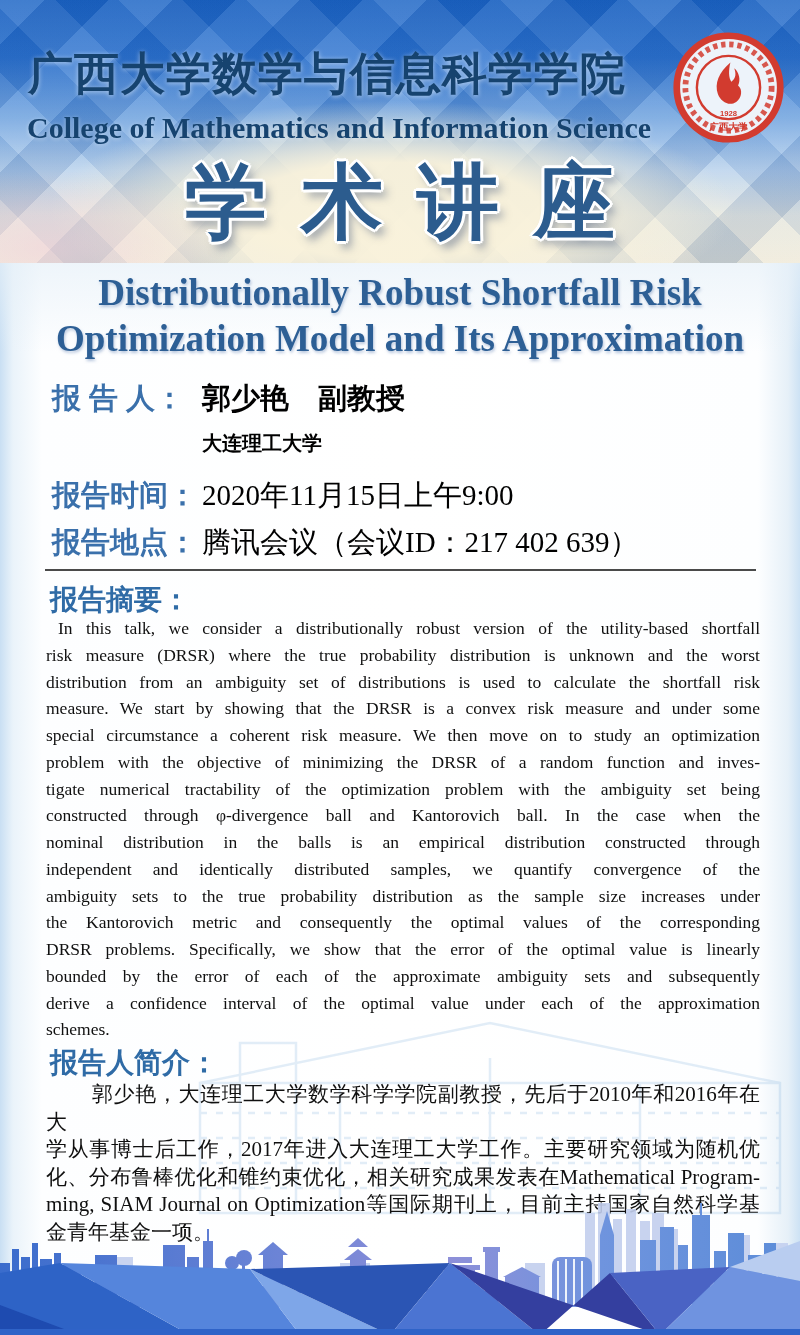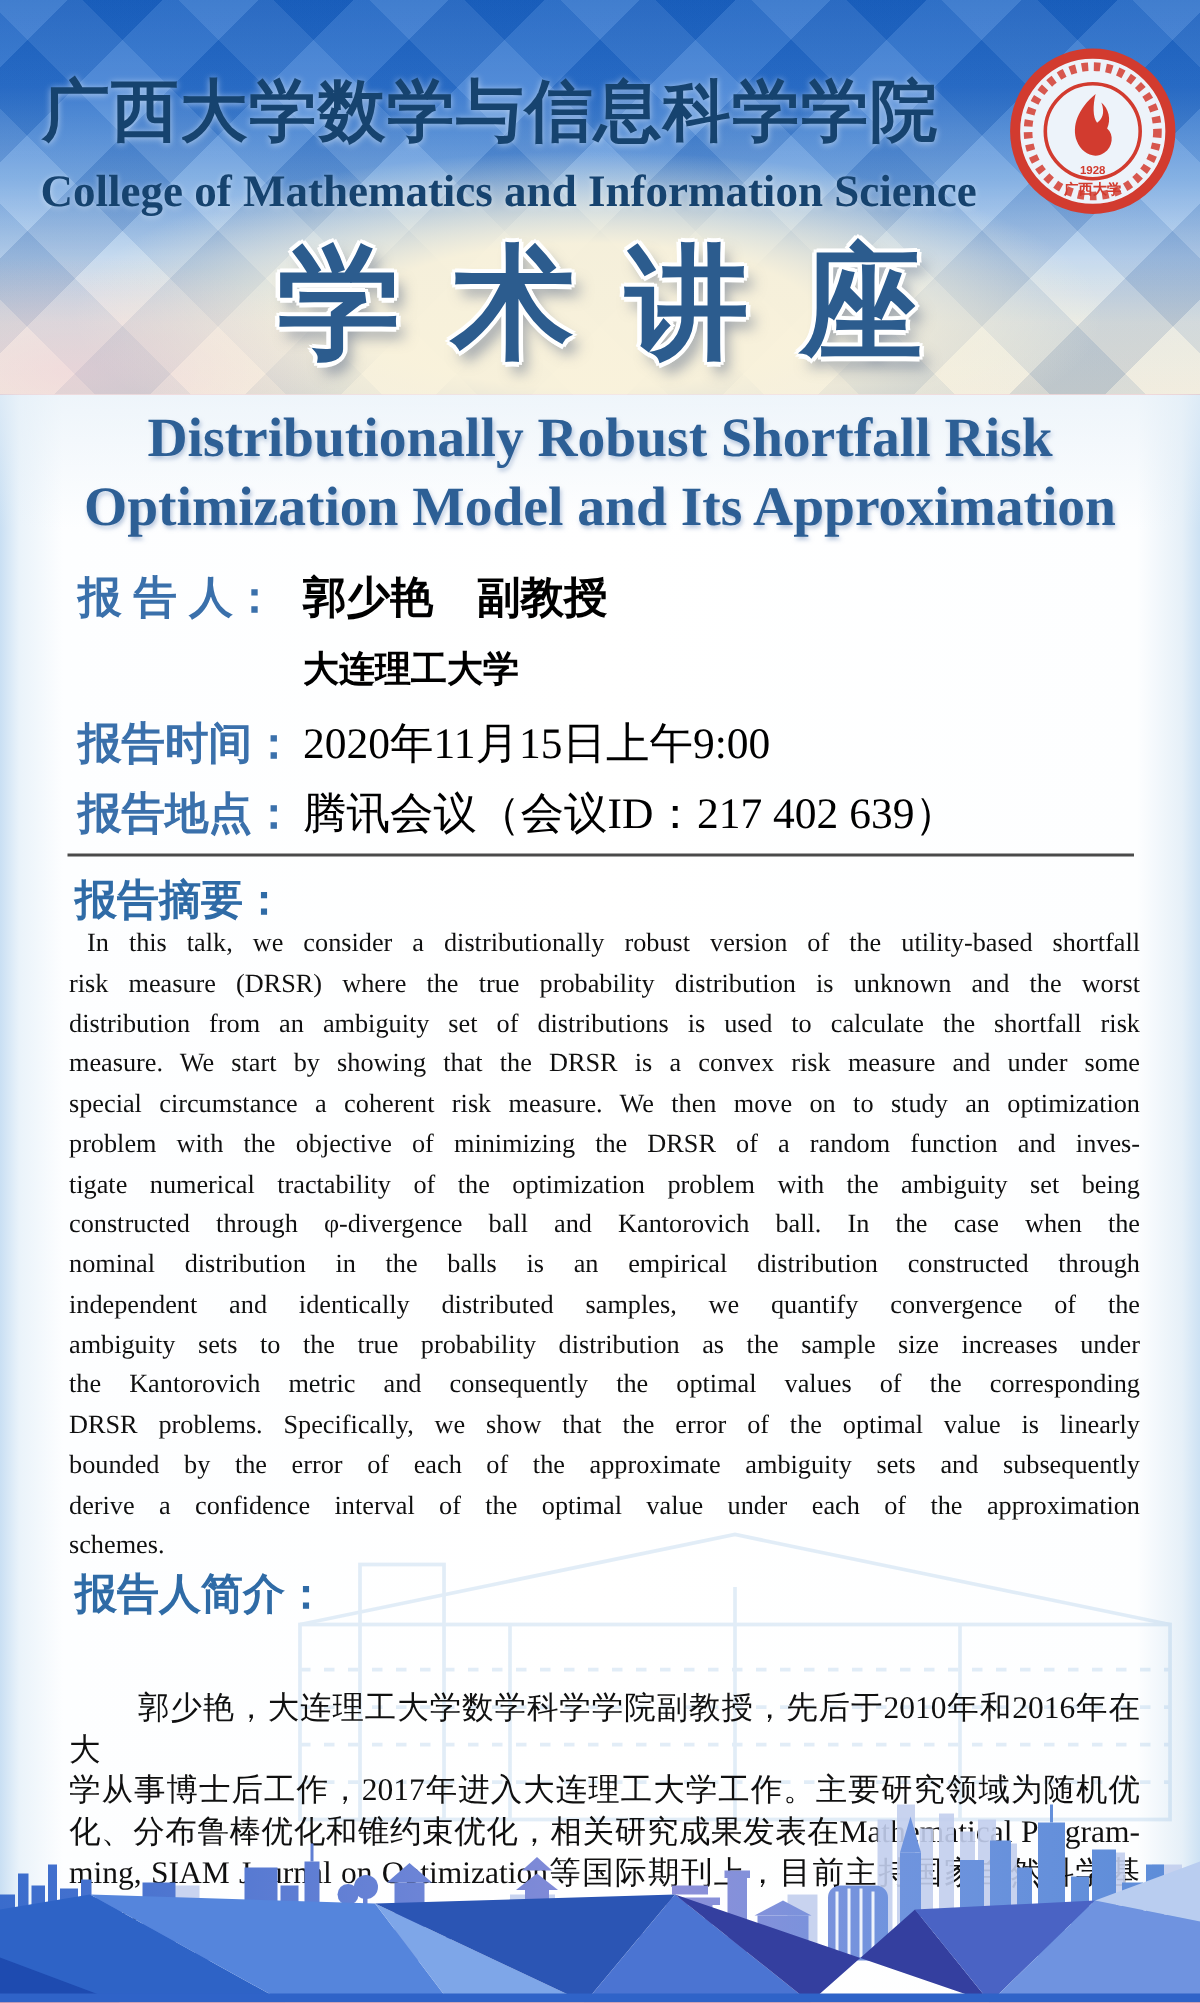--- a/index.html
+++ b/index.html
@@ -52,42 +52,42 @@
     font-family:"Liberation Serif",serif;text-shadow:1px 2px 3px rgba(130,155,195,.55);
   }
   .info-row{
     position:absolute;left:52px;white-space:nowrap;
     font-family:"Liberation Sans",sans-serif;font-size:29px;font-weight:bold;
   }
   .info-label{display:inline-block;width:150px;color:#3a70ab;white-space:nowrap;}
   .val-sans{color:#000;font-family:"Liberation Sans",sans-serif;font-weight:bold;}
   .val-serif{color:#000;font-family:"Liberation Serif",serif;font-weight:normal;}
   .affiliation{
-    position:absolute;left:202px;color:#000;font-size:24px;
+    position:absolute;left:202px;color:#000;font-size:20px;
     font-family:"Liberation Sans",sans-serif;font-weight:bold;
   }
   .divider{position:absolute;left:45px;top:306px;width:711px;border-top:2px solid #4a4a4a;}
   .sec-heading{
     position:absolute;left:50px;color:#2f6ba6;font-size:28px;font-weight:bold;
     font-family:"Liberation Sans",sans-serif;
   }
   .abs-text{
     position:absolute;left:46px;top:352px;width:714px;
     font-size:17.5px;line-height:26.75px;color:#101010;
     font-family:"Liberation Serif",serif;
   }
   .bio-text{
     position:absolute;left:46px;top:818px;width:714px;
     font-size:21px;line-height:27.6px;color:#101010;
     font-family:"Liberation Serif",serif;
   }
   .t-line{text-align:justify;text-align-last:justify;}
   .t-line.flush{text-align:left;text-align-last:left;}
   .t-line.ind1{text-indent:12px;}
-  .t-line.ind2{text-indent:46px;margin-top:44px;}
+  .t-line.ind2{text-indent:46px;}
   
   .bottom{position:absolute;left:0;bottom:0;width:800px;height:150px;}
 </style>
 </head>
 <body>
 
 <div class="poster">
 
   <div class="header">
     <div class="college-zh">广西大学数学与信息科学学院</div>

